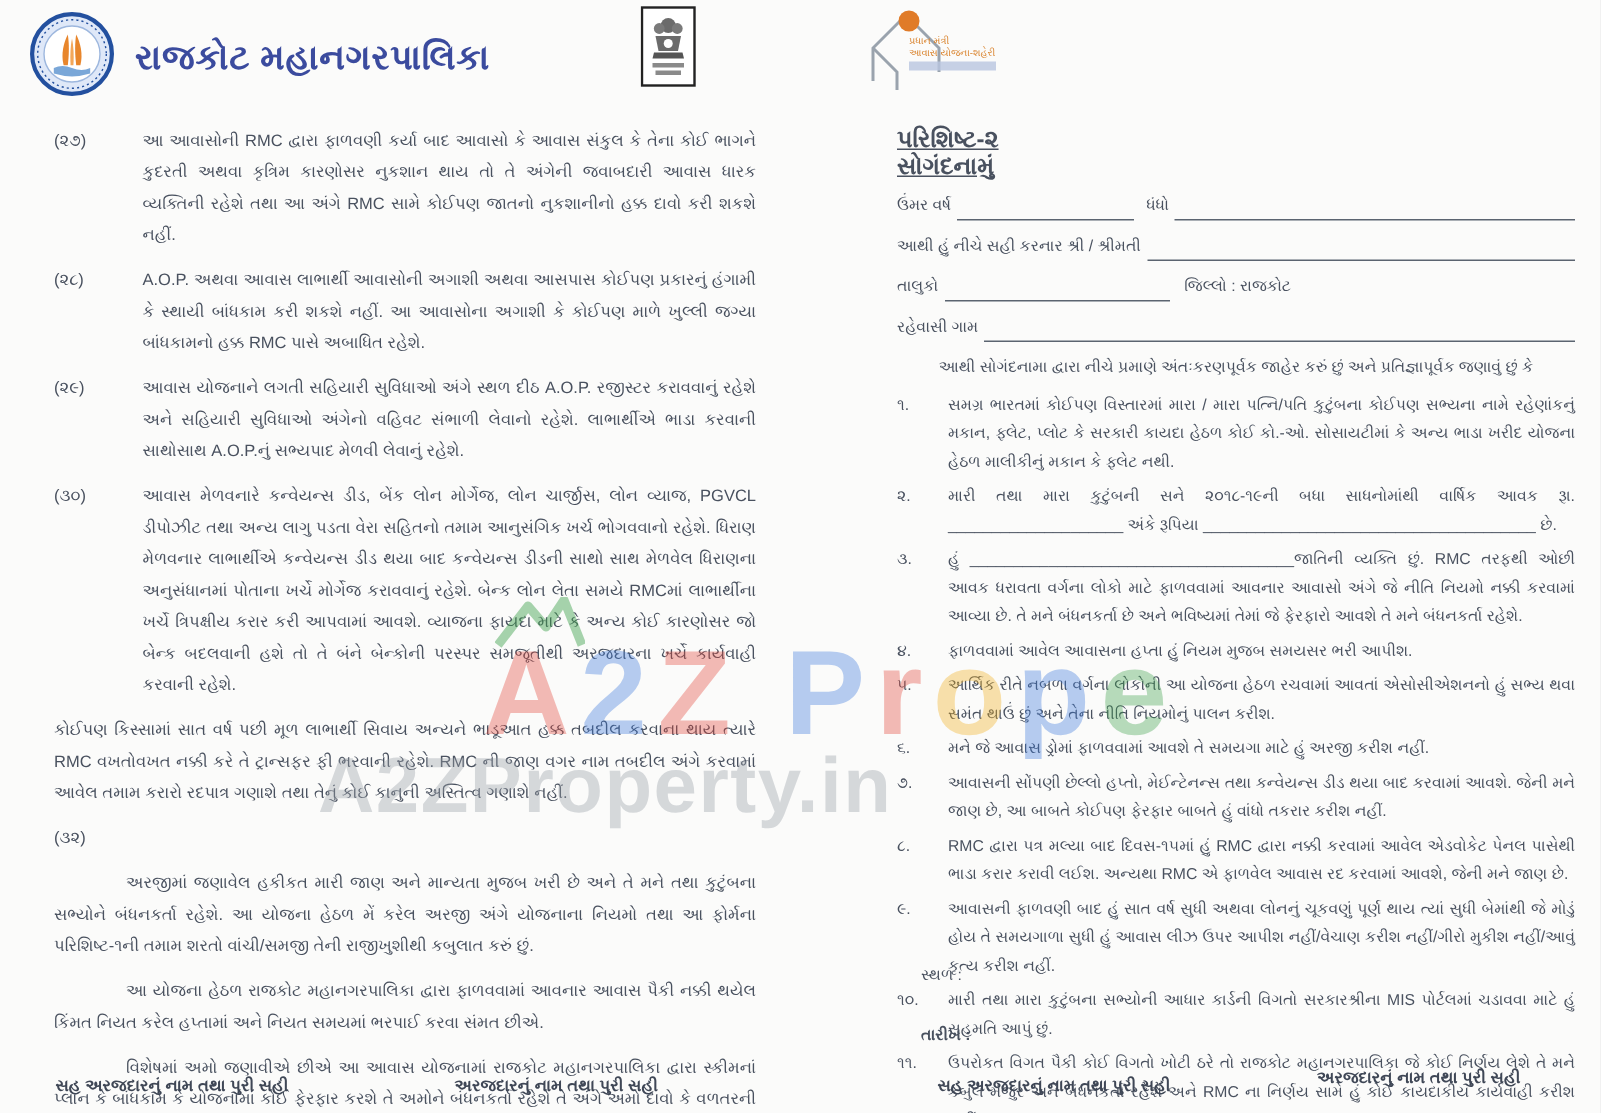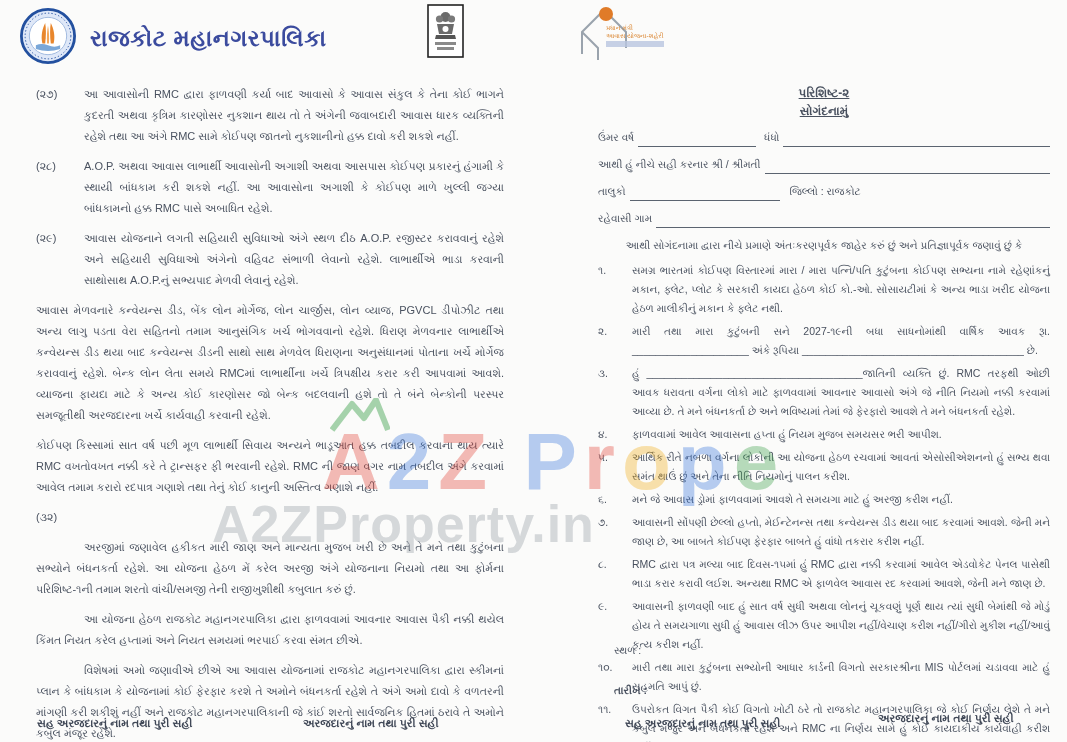--- a/index.html
+++ b/index.html
@@ -12,28 +12,28 @@
   
   .hdr-left{position:absolute;left:20px;top:8px;display:flex;align-items:center;gap:14px;}
   .rmc-title{font-size:23px;font-weight:700;color:#3b4b9e;letter-spacing:.5px;}
   .emblem{position:absolute;left:427px;top:4px;width:37px;height:54px;}
   .pmay{position:absolute;left:568px;top:2px;width:110px;height:60px;}
   .pmay .pmay-txt{position:absolute;left:38px;top:22px;font-size:6.5px;line-height:8px;color:#d9822b;white-space:nowrap;}
   .pmay .pmay-txt .l2{color:#d9822b;}
   .pmay .pmay-txt .l3{display:block;height:6px;width:58px;background:#b9c6e0;opacity:.8;margin-top:1px;}
   
   .left-col{position:absolute;left:36px;top:84px;width:468px;font-size:11px;line-height:21px;text-align:justify;}
-  .para{display:flex;margin:0 0 9px 0;}
+  .para{display:flex;margin:0 0 9px 0;gap:11px;}
   .pnum{flex:0 0 48px;}
   .ptxt{flex:1;}
   .cpara{margin:0 0 9px 0;text-indent:48px;}
   
   .right-col{position:absolute;left:598px;top:84px;width:452px;font-size:10.5px;line-height:19px;}
   .stamp-note{font-size:9.8px;white-space:nowrap;letter-spacing:-.2px;margin-bottom:1px;}
-  .rtitle{text-align:center;font-weight:700;text-decoration:underline;font-size:12px;line-height:17px;margin:1px 0;}
+  .rtitle{font-weight:700;text-decoration:underline;font-size:16px;line-height:17px;margin:1px 0;}
   .frow{display:flex;align-items:flex-end;height:26px;margin-bottom:1px;}
   .frow .lbl{white-space:nowrap;padding-right:4px;}
   .blank{border-bottom:1.2px solid #5b6470;height:15px;display:inline-block;}
   .b-grow{flex:1;}
   .b-age{width:118px;margin-right:8px;}
   .b-taluka{width:150px;margin-right:10px;}
   .intro{margin:8px 0 6px 0;text-align:center;}
   .item{display:flex;margin:0 0 4px 0;}
   .inum{flex:0 0 34px;}
   .itxt{flex:1;text-align:justify;}
@@ -101,20 +101,21 @@
     </div>
     <div class="para">
       <span class="pnum">(૨૮)</span>
       <span class="ptxt">A.O.P. અથવા આવાસ લાભાર્થી આવાસોની અગાશી અથવા આસપાસ કોઈપણ પ્રકારનું હંગામી કે સ્થાયી બાંધકામ કરી શકશે નહીં. આ આવાસોના અગાશી કે કોઈપણ માળે ખુલ્લી જગ્યા બાંધકામનો હક્ક RMC પાસે અબાધિત રહેશે.</span>
     </div>
     <div class="para">
       <span class="pnum">(૨૯)</span>
       <span class="ptxt">આવાસ યોજનાને લગતી સહિયારી સુવિધાઓ અંગે સ્થળ દીઠ A.O.P. રજીસ્ટર કરાવવાનું રહેશે અને સહિયારી સુવિધાઓ અંગેનો વહિવટ સંભાળી લેવાનો રહેશે. લાભાર્થીએ ભાડા કરવાની સાથોસાથ A.O.P.નું સભ્યપાદ મેળવી લેવાનું રહેશે.</span>
     </div>
     <div class="para">
+      <span class="pnum">(૩૦)</span>
       <span class="ptxt">આવાસ મેળવનારે કન્વેયન્સ ડીડ, બેંક લોન મોર્ગેજ, લોન ચાર્જીસ, લોન વ્યાજ, PGVCL ડીપોઝીટ તથા અન્ય લાગુ પડતા વેરા સહિતનો તમામ આનુસંગિક ખર્ચ ભોગવવાનો રહેશે. ધિરાણ મેળવનાર લાભાર્થીએ કન્વેયન્સ ડીડ થયા બાદ કન્વેયન્સ ડીડની સાથો સાથ મેળવેલ ધિરાણના અનુસંધાનમાં પોતાના ખર્ચે મોર્ગેજ કરાવવાનું રહેશે. બેન્ક લોન લેતા સમયે RMCમાં લાભાર્થીના ખર્ચે ત્રિપક્ષીય કરાર કરી આપવામાં આવશે. વ્યાજના ફાયદા માટે કે અન્ય કોઈ કારણોસર જો બેન્ક બદલવાની હશે તો તે બંને બેન્કોની પરસ્પર સમજૂતીથી અરજદારના ખર્ચે કાર્યવાહી કરવાની રહેશે.</span>
     </div>
     <div class="para">
       <span class="ptxt">કોઈપણ કિસ્સામાં સાત વર્ષ પછી મૂળ લાભાર્થી સિવાય અન્યને ભાડૂઆત હક્ક તબદીલ કરવાના થાય ત્યારે RMC વખતોવખત નક્કી કરે તે ટ્રાન્સફર ફી ભરવાની રહેશે. RMC ની જાણ વગર નામ તબદીલ અંગે કરવામાં આવેલ તમામ કરારો રદપાત્ર ગણાશે તથા તેનું કોઈ કાનુની અસ્તિત્વ ગણાશે નહીં.</span>
     </div>
     <div class="para">
       <span class="pnum">(૩૨)</span>
     </div>
     <p class="cpara">અરજીમાં જણાવેલ હકીકત મારી જાણ અને માન્યતા મુજબ ખરી છે અને તે મને તથા કુટુંબના સભ્યોને બંધનકર્તા રહેશે. આ યોજના હેઠળ મેં કરેલ અરજી અંગે યોજનાના નિયમો તથા આ ફોર્મના પરિશિષ્ટ-૧ની તમામ શરતો વાંચી/સમજી તેની રાજીખુશીથી કબુલાત કરું છું.</p>
     <p class="cpara">આ યોજના હેઠળ રાજકોટ મહાનગરપાલિકા દ્વારા ફાળવવામાં આવનાર આવાસ પૈકી નક્કી થયેલ કિંમત નિયત કરેલ હપ્તામાં અને નિયત સમયમાં ભરપાઈ કરવા સંમત છીએ.</p>
@@ -147,21 +148,21 @@
     </div>
 
     <p class="intro">આથી સોગંદનામા દ્વારા નીચે પ્રમાણે અંતઃકરણપૂર્વક જાહેર કરું છું અને પ્રતિજ્ઞાપૂર્વક જણાવું છું કે</p>
 
     <div class="item">
       <span class="inum">૧.</span>
       <span class="itxt">સમગ્ર ભારતમાં કોઈપણ વિસ્તારમાં મારા / મારા પત્નિ/પતિ કુટુંબના કોઈપણ સભ્યના નામે રહેણાંકનું મકાન, ફ્લેટ, પ્લોટ કે સરકારી કાયદા હેઠળ કોઈ કો.-ઓ. સોસાયટીમાં કે અન્ય ભાડા ખરીદ યોજના હેઠળ માલીકીનું મકાન કે ફ્લેટ નથી.</span>
     </div>
     <div class="item">
       <span class="inum">૨.</span>
-      <span class="itxt">મારી તથા મારા કુટુંબની સને 2027-૧૯ની બધા સાધનોમાંથી વાર્ષિક આવક રૂા. ____________________ અંકે રૂપિયા ______________________________________ છે.</span>
+      <span class="itxt">મારી તથા મારા કુટુંબની સને ૨૦૧૮-૧૯ની બધા સાધનોમાંથી વાર્ષિક આવક રૂા. ____________________ અંકે રૂપિયા ______________________________________ છે.</span>
     </div>
     <div class="item">
       <span class="inum">૩.</span>
       <span class="itxt">હું _____________________________________જાતિની વ્યક્તિ છું. RMC તરફથી ઓછી આવક ધરાવતા વર્ગના લોકો માટે ફાળવવામાં આવનાર આવાસો અંગે જે નીતિ નિયમો નક્કી કરવામાં આવ્યા છે. તે મને બંધનકર્તા છે અને ભવિષ્યમાં તેમાં જે ફેરફારો આવશે તે મને બંધનકર્તા રહેશે.</span>
     </div>
     <div class="item">
       <span class="inum">૪.</span>
       <span class="itxt">ફાળવવામાં આવેલ આવાસના હપ્તા હું નિયમ મુજબ સમયસર ભરી આપીશ.</span>
     </div>
     <div class="item">

